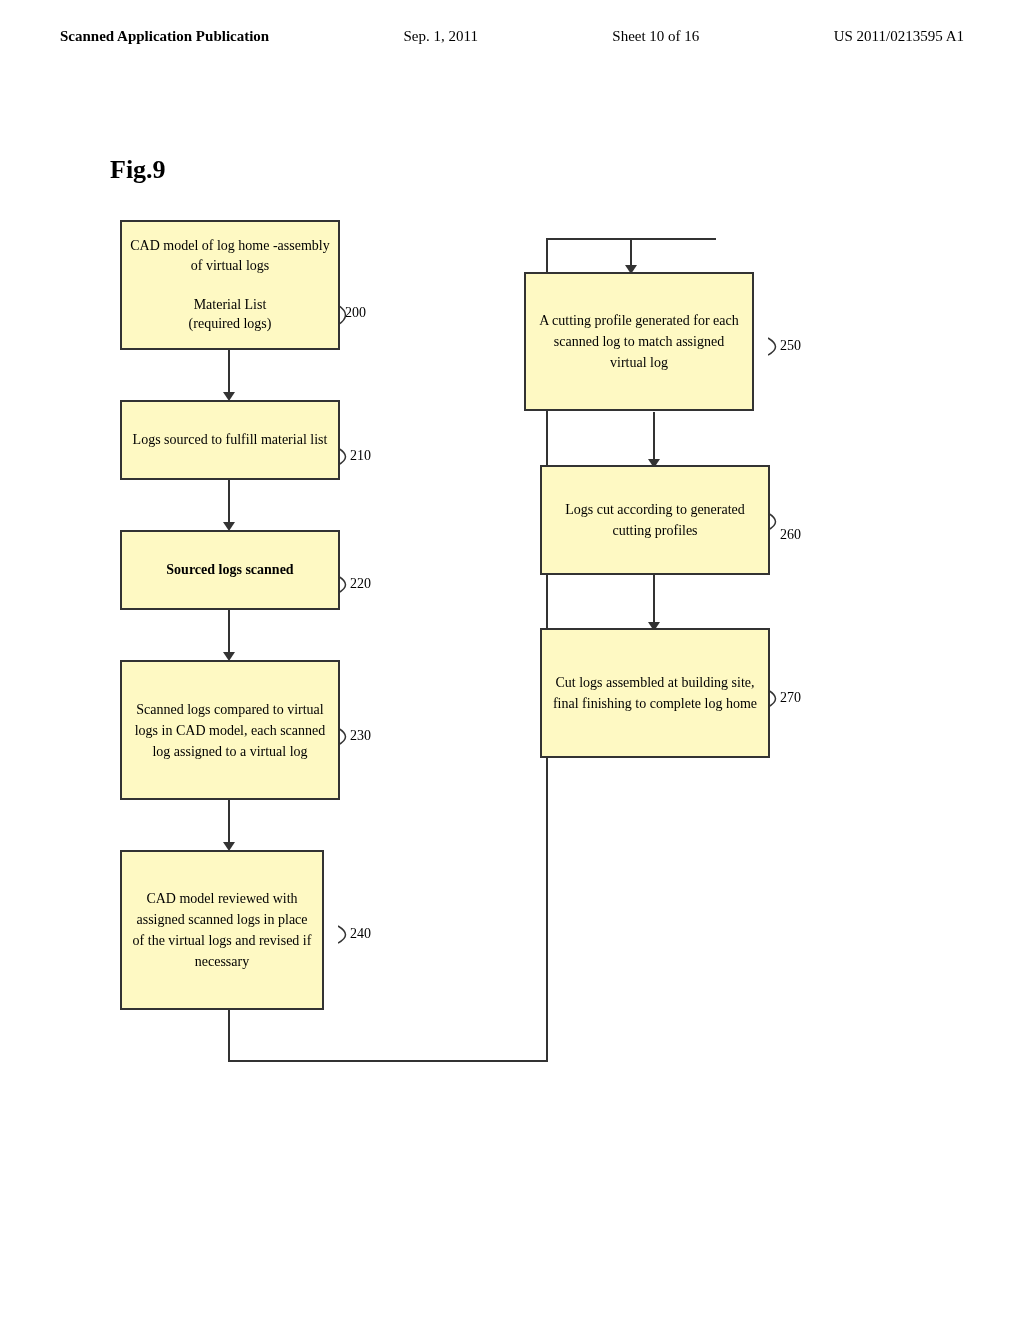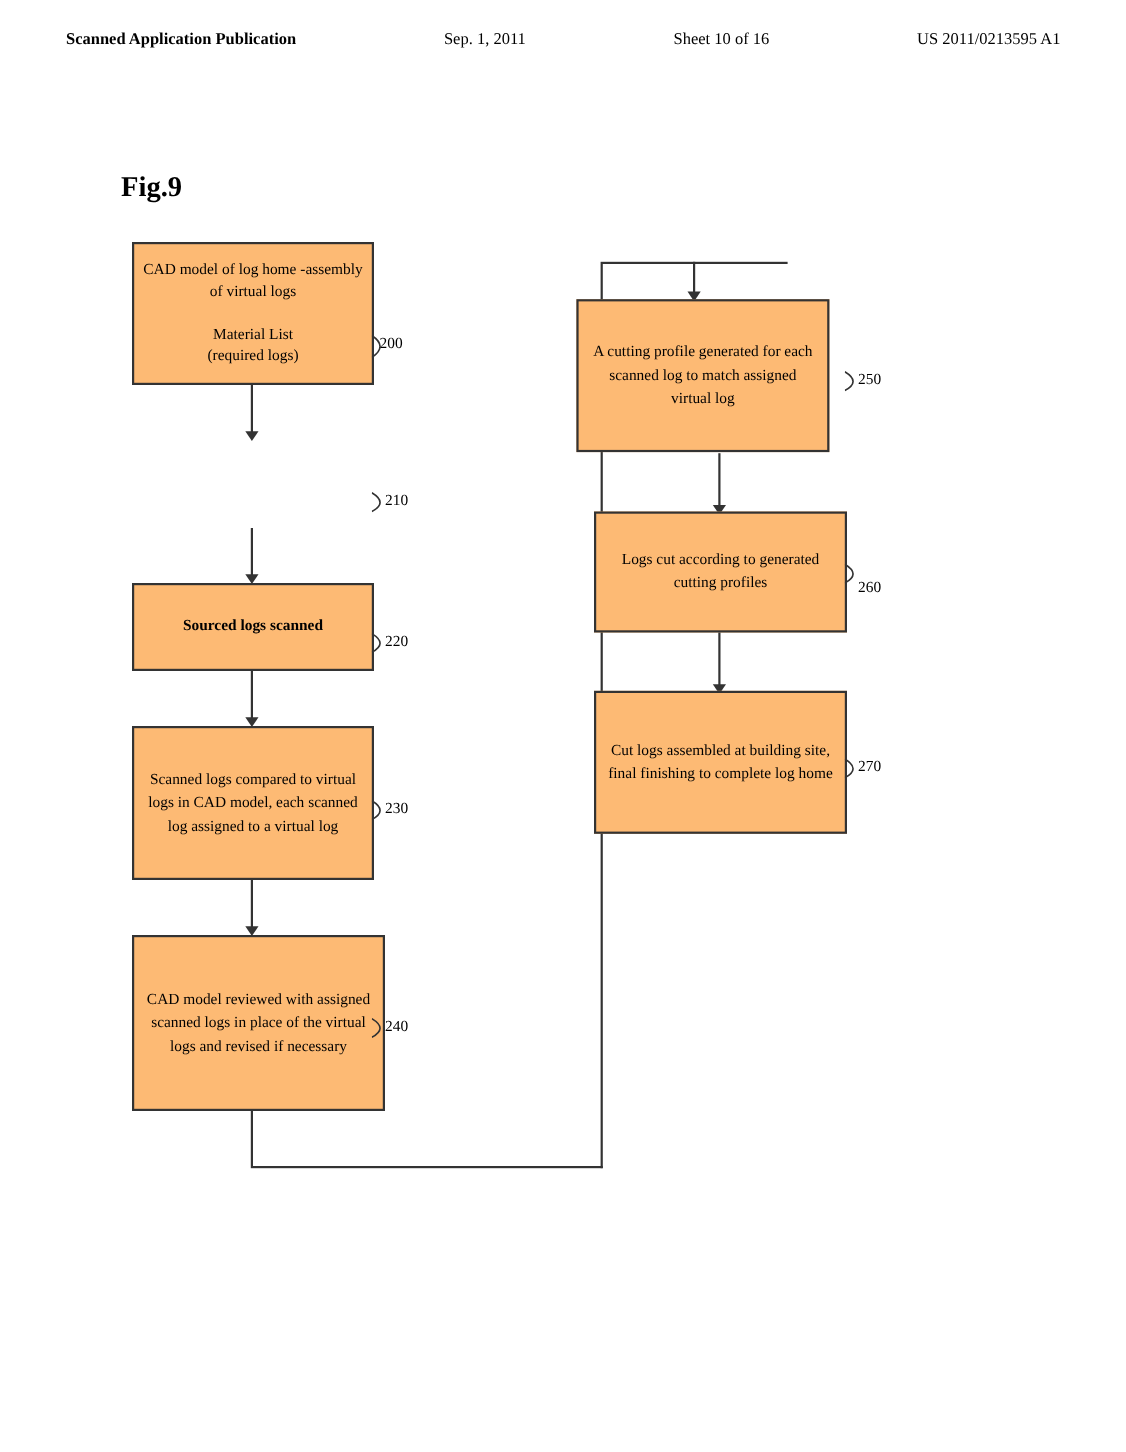--- a/index.html
+++ b/index.html
@@ -47,21 +47,21 @@
       top: 200px;
       left: 60px;
       width: 900px;
       height: 1080px;
     }
 
     
     .flow-box {
       position: absolute;
       border: 2px solid #333;
-      background: #fdba74;
+      background: #fef9c3;
       text-align: center;
       display: flex;
       align-items: center;
       justify-content: center;
       font-size: 14px;
       line-height: 1.4;
       padding: 8px;
     }
 
     
@@ -104,20 +104,23 @@
 
   <div class="step-label" style="left:285px; top:105px;">200</div>
 
   <svg style="position:absolute; left:278px; top:100px; width:20px; height:30px;">
     <path d="M 0 25 Q 15 15 0 5" stroke="#333" stroke-width="1.5" fill="none"></path>
   </svg>
 
   <div style="position:absolute; left:168px; top:150px; width:2px; height:45px; background:#333;"></div>
   <div class="arrow-tip-down" style="left:163px; top:192px;"></div>
 
+  <div class="flow-box" style="left:60px; top:200px; width:220px; height:80px;">
+    <span>Logs sourced to fulfill material list</span>
+  </div>
 
   <svg style="position:absolute; left:278px; top:245px; width:20px; height:25px;">
     <path d="M 0 20 Q 15 12 0 3" stroke="#333" stroke-width="1.5" fill="none"></path>
   </svg>
   <div class="step-label" style="left:290px; top:248px;">210</div>
 
   <div style="position:absolute; left:168px; top:280px; width:2px; height:45px; background:#333;"></div>
   <div class="arrow-tip-down" style="left:163px; top:322px;"></div>
 
   <div class="flow-box" style="left:60px; top:330px; width:220px; height:80px;font-weight:bold;">
@@ -137,21 +140,21 @@
   </div>
 
   <svg style="position:absolute; left:278px; top:525px; width:20px; height:25px;">
     <path d="M 0 20 Q 15 12 0 3" stroke="#333" stroke-width="1.5" fill="none"></path>
   </svg>
   <div class="step-label" style="left:290px; top:528px;">230</div>
 
   <div style="position:absolute; left:168px; top:600px; width:2px; height:45px; background:#333;"></div>
   <div class="arrow-tip-down" style="left:163px; top:642px;"></div>
 
-  <div class="flow-box" style="left:60px; top:650px; width:230px; height:160px; line-height:1.5;">
+  <div class="flow-box" style="left:60px; top:650px; width:204px; height:160px; line-height:1.5;">
     <span>CAD model reviewed with assigned scanned logs in place of the virtual logs and revised if necessary</span>
   </div>
 
   <svg style="position:absolute; left:278px; top:723px; width:20px; height:25px;">
     <path d="M 0 20 Q 15 12 0 3" stroke="#333" stroke-width="1.5" fill="none"></path>
   </svg>
   <div class="step-label" style="left:290px; top:726px;">240</div>
 
   <div style="position:absolute; left:168px; top:810px; width:2px; height:50px; background:#333;"></div>
 

